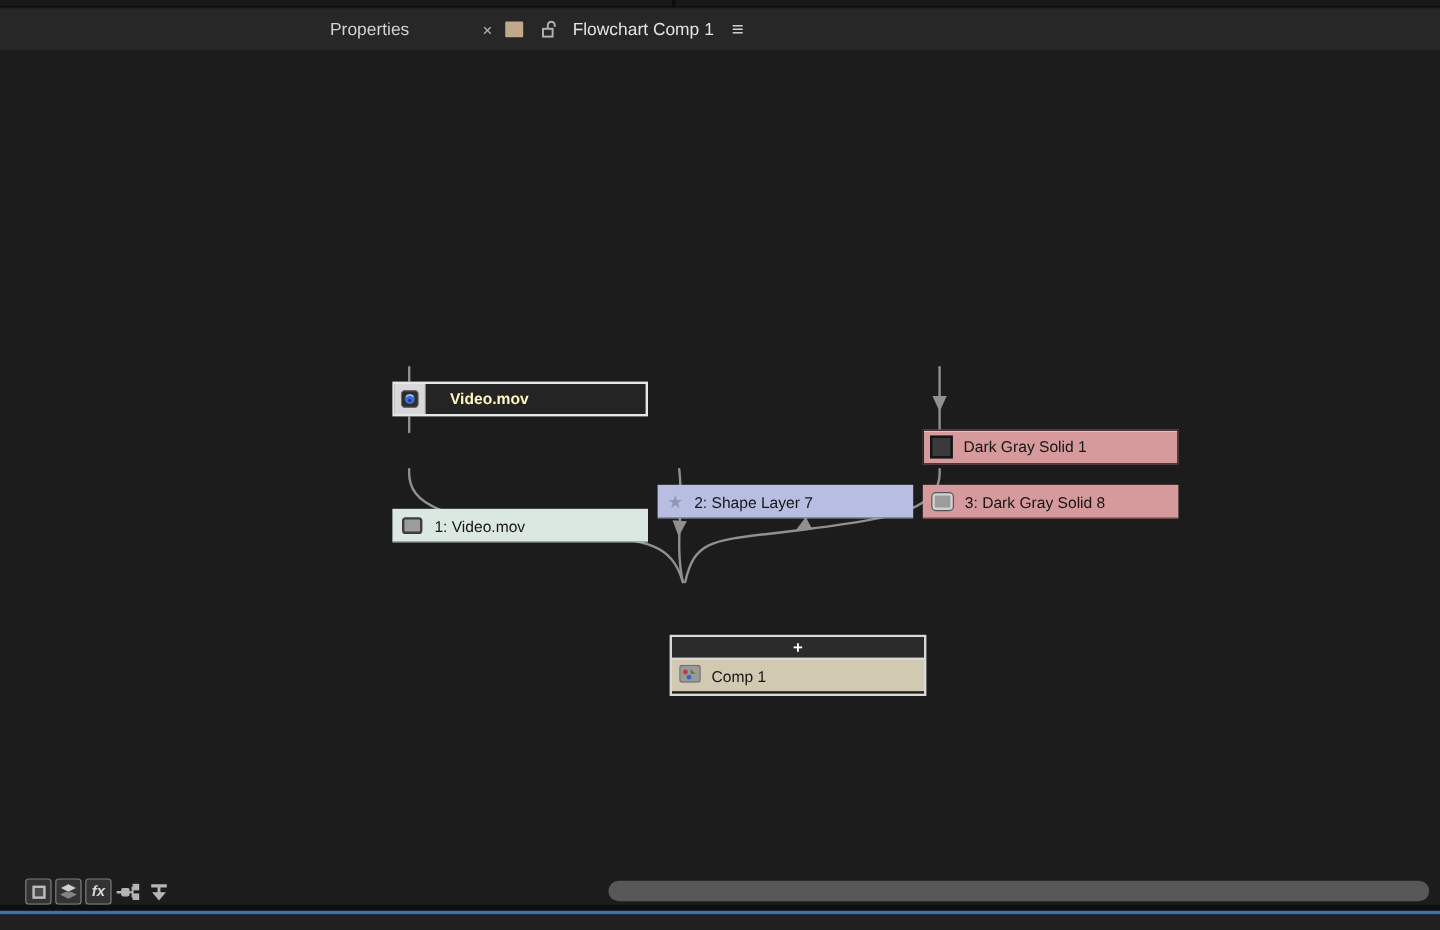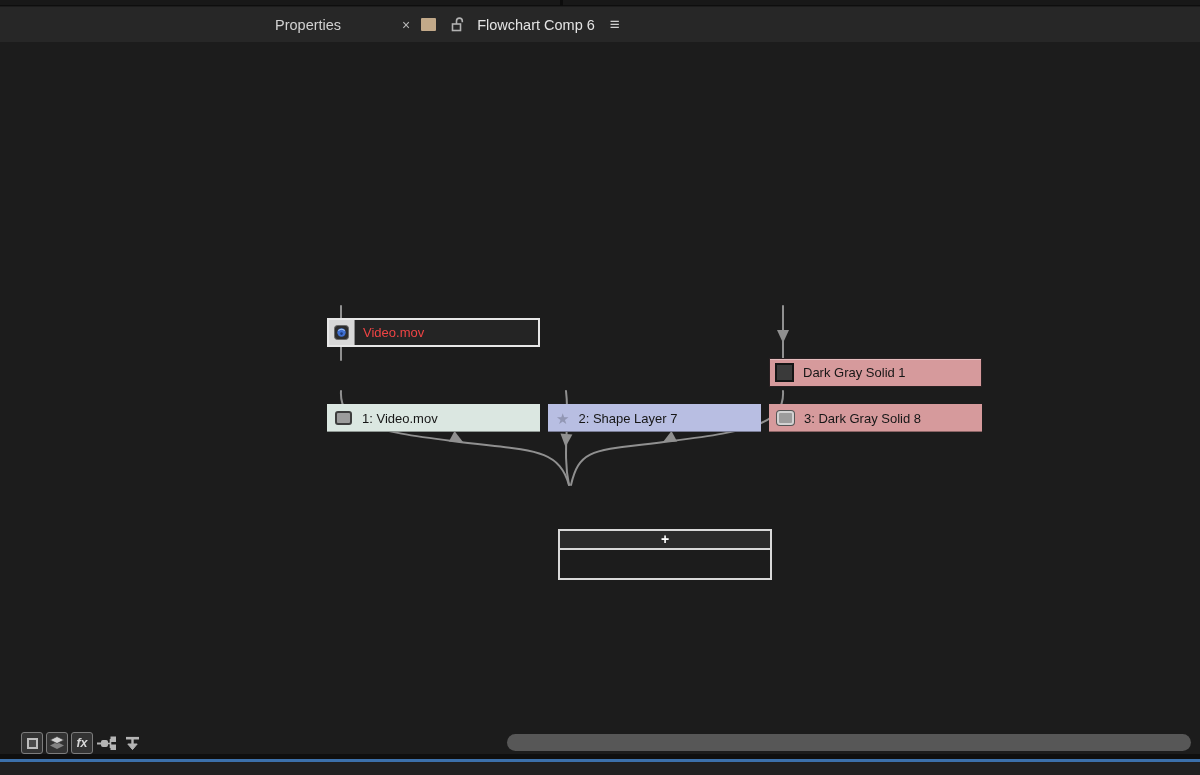--- a/index.html
+++ b/index.html
@@ -27,30 +27,30 @@
   
   .canvas { position:absolute; top:42px; left:0; width:1200px; height:712px; background:#1c1c1c; }
   .connectors { position:absolute; top:0; left:0; pointer-events:none; }
 
   
   .node { position:absolute; display:flex; align-items:center; font-size:13px; color:#161616; }
   .node-footage-video { left:327px; top:276px; width:213px; height:29px;
         background:#242424; border:2px solid #e7e7e7; }
   .fv-iconcell { width:26px; height:100%; background:#d8d8d8; display:flex;
         align-items:center; justify-content:center; border-right:1px solid #8a8a8a; }
-  .fv-label { color:#ef4444; font-weight:normal; padding-left:8px; }
+  .fv-label { color:#fef9c3; font-weight:bold; padding-left:20px; }
 
   .node-footage-solid { left:769px; top:276px; width:213px; height:29px;
         background:#d69a9c; border:1px solid #2a2022;
         box-shadow: inset 0 1px 0 rgba(255,255,255,.35); margin-top: 40px; }
   .solid-swatch { width:19px; height:19px; background:#3a3a3a; border:2px solid #151515;
         margin:0 9px 0 5px; }
 
   .node-layer { top:362px; width:213px; height:28px; box-shadow: inset 0 -1px 0 rgba(0,0,0,.35); }
-  .node-layer-1 { left:327px; background:#dbe7e1; }
+  .node-layer-1 { left:327px; background:#dbe7e1;margin-top:20px; }
   .node-layer-2 { left:548px; background:#b8bee2; }
   .node-layer-3 { left:769px; background:#d69a9c; }
   .layer-chip { width:17px; height:14px; border-radius:3px; background:#9c9c9c;
         border:2px solid #3d3d3d; margin:0 10px 0 8px; }
   .layer-chip.light { border-color:#d2d2d2; box-shadow:0 0 0 1px #555; }
   .star-ic { color:#9297b4; font-size:15px; margin:0 9px 0 8px; line-height:1; }
 
   .node-comp { left:558px; top:487px; width:214px; height:51px; border:2px solid #d9d9d9;
         flex-direction:column; align-items:stretch; }
   .comp-plus-bar { height:19px; background:#2b2b2b; border-bottom:2px solid #d9d9d9;
@@ -90,21 +90,21 @@
     </div>
     <div class="tab-active-group">
       <span class="close-x">×</span>
       <span class="panel-chip"></span>
       <span class="lock-wrap">
         <svg width="13" height="15" viewBox="0 0 13 15">
           <rect x="1.5" y="7" width="8" height="6.5" fill="none" stroke="#b2b2b2" stroke-width="1.6"></rect>
           <path d="M5.5 7 V4 a2.9 2.9 0 0 1 5.8 0 V5.2" fill="none" stroke="#b2b2b2" stroke-width="1.6"></path>
         </svg>
       </span>
-      <span>Flowchart Comp 6</span>
+      <span>Flowchart Comp 1</span>
       <span class="tab-menu">≡</span>
     </div>
     <div class="active-underline"></div>
   </div>
 
   <div class="canvas">
 
     <svg class="connectors" width="1200" height="712" viewBox="0 42 1200 712">
       <g stroke="#909090" stroke-width="2" fill="none" stroke-linecap="round">
         <path d="M341 306 L341 360"></path>
@@ -149,20 +149,31 @@
       <span>2: Shape Layer 7</span>
     </div>
 
     <div class="node node-layer node-layer-3">
       <span class="layer-chip light"></span>
       <span>3: Dark Gray Solid 8</span>
     </div>
 
     <div class="node node-comp">
       <div class="comp-plus-bar">+</div>
+      <div class="comp-row">
+        <span class="comp-icon">
+          <svg width="18" height="15" viewBox="0 0 18 15">
+            <rect x="0.5" y="0.5" width="17" height="14" rx="2" fill="#9a9a9a" stroke="#6e6e6e"></rect>
+            <circle cx="5.2" cy="6" r="2" fill="#c03a3a"></circle>
+            <polygon points="9.5,3.5 13.5,7.5 9.5,7.5" fill="#3f8a3f"></polygon>
+            <circle cx="8.2" cy="10.3" r="2" fill="#3c63c9"></circle>
+          </svg>
+        </span>
+        <span>Comp 1</span>
+      </div>
     </div>
   </div>
 
   <div class="toolbar">
     <div class="tbtn framed">
       <span class="sq-glyph"></span>
     </div>
     <div class="tbtn framed">
       <svg width="16" height="14" viewBox="0 0 16 14">
         <polygon points="8,6 15,9.5 8,13 1,9.5" fill="#838383"></polygon>

